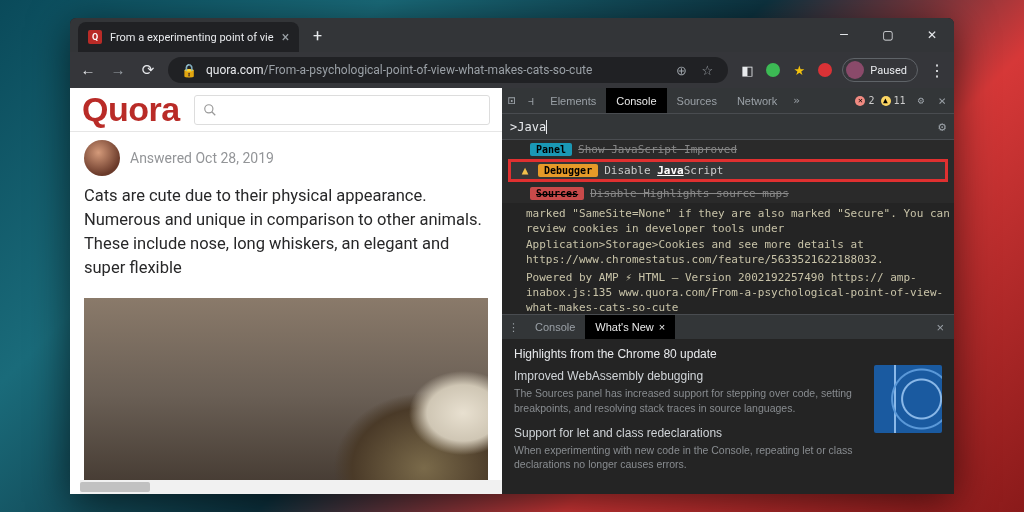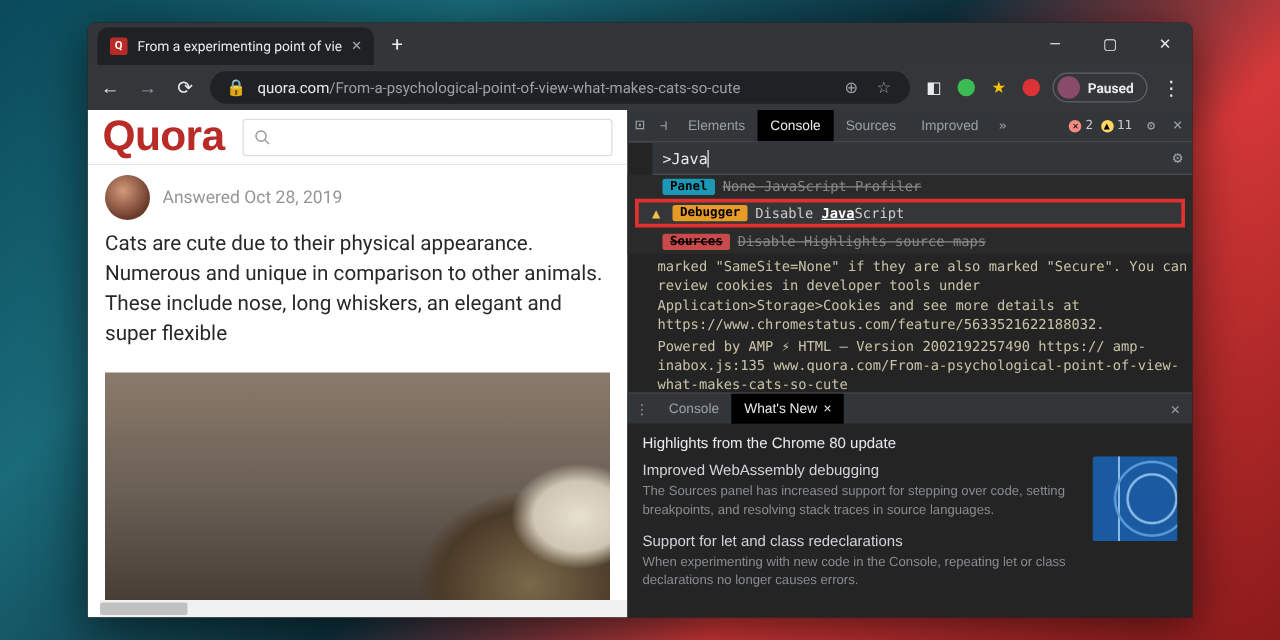--- a/index.html
+++ b/index.html
@@ -83,21 +83,21 @@
 }
 .urltext { color: #e8eaed; white-space:nowrap; overflow:hidden; }
 .urltext .domain { color:#e8eaed; }
 .urltext .path { color:#9aa0a6; }
 .ricon { width:18px; height:18px; display:flex; align-items:center; justify-content:center; font-size:13px; }
 .ext { display:flex; gap:10px; align-items:center; }
 .ext-dot { width:14px;height:14px;border-radius:50%; }
 .paused {
   display:flex; align-items:center; gap:6px;
   border:1px solid #5f6368; border-radius:14px; padding:2px 10px 2px 3px;
-  color:#e8eaed; font-size:11px;font-weight:bold;
+  color:#e8eaed; font-size:11px;
 }
 .avatar { width:18px;height:18px;border-radius:50%;background:#8a4a6a; }
 .menu3 { color:#e8eaed; font-size:16px; cursor:pointer; width:18px; text-align:center; }
 
 .content-area { flex:1; display:flex; overflow:hidden; }
 
 .page {
   width: 432px;
   background: #fff;
   position: relative;
@@ -144,21 +144,21 @@
 .dt-tab.active { background:#000; color:#eaeaea; }
 .dt-more { color:#9aa0a6; padding:0 6px; }
 .dt-badges { margin-left:auto; display:flex; gap:6px; align-items:center; padding-right:6px; font-size:10px; }
 .badge { display:flex; align-items:center; gap:3px; }
 .badge .dot { width:10px;height:10px;border-radius:50%;display:flex;align-items:center;justify-content:center;font-size:8px;color:#000; }
 .dt-gear { color:#9aa0a6; padding:0 6px; }
 .dt-x { color:#9aa0a6; padding:0 8px; font-size:13px; }
 
 .cmd-bar {
   height:26px; background:#333638; display:flex; align-items:center; padding:0 8px;
-  border-bottom:1px solid #494c50; gap:6px;margin-left:20px;
+  border-bottom:1px solid #494c50; gap:6px;
 }
 .cmd-input { flex:1; background:transparent; color:#e8eaed; font-family:inherit; font-size:12px; }
 .cmd-input .cur { border-right:1px solid #e8eaed; animation:blink 1s infinite; }
 @keyframes blink { 50% { border-color:transparent; } }
 
 .cmd-results { background:#2a2a2a; }
 .cmd-row { display:flex; align-items:center; gap:6px; padding:3px 8px; font-size:11px; }
 .cmd-row.hl { background:#353637; outline:2px solid #e03030; outline-offset:-1px; }
 .cmd-cat { padding:1px 6px; border-radius:2px; font-size:10px; font-weight:600; }
 .c-panel { background:#1a98b5; color:#000; }
@@ -264,21 +264,21 @@
       </div>
     </div>
 
     <div class="devtools">
       <div class="dt-tabs">
         <span class="dt-pick">⊡</span>
         <span class="dt-pick">⫞</span>
         <span class="dt-tab">Elements</span>
         <span class="dt-tab active">Console</span>
         <span class="dt-tab">Sources</span>
-        <span class="dt-tab">Improved</span>
+        <span class="dt-tab">Network</span>
         <span class="dt-more">»</span>
         <div class="dt-badges">
           <span class="badge">
               <span class="dot" style="background:#f28b82">✕</span>
               <span>2</span>
             </span>
           <span class="badge">
               <span class="dot" style="background:#fdd663">▲</span>
               <span>11</span>
             </span>
@@ -291,21 +291,21 @@
         <div class="cmd-input">
           <span>&gt;</span><span>Java</span><span class="cur"></span>
         </div>
         <span style="color:#9aa0a6;font-size:13px">⚙</span>
       </div>
 
       <div class="cmd-results">
         <div class="cmd-row">
           <span style="width:14px"></span>
           <span class="cmd-cat c-panel">Panel</span>
-          <span class="cmd-txt strike">None JavaScript Profiler</span>
+          <span class="cmd-txt strike">Show JavaScript Improved</span>
         </div>
         <div class="hl-outer">
         <div class="cmd-row hl">
           <span class="warn-ico">▲</span>
           <span class="cmd-cat c-dbg">Debugger</span>
           <span class="cmd-txt"><span>Disable </span><b>Java</b><span>Script</span></span>
         </div>
         </div>
         <div class="cmd-row">
           <span style="width:14px"></span>

